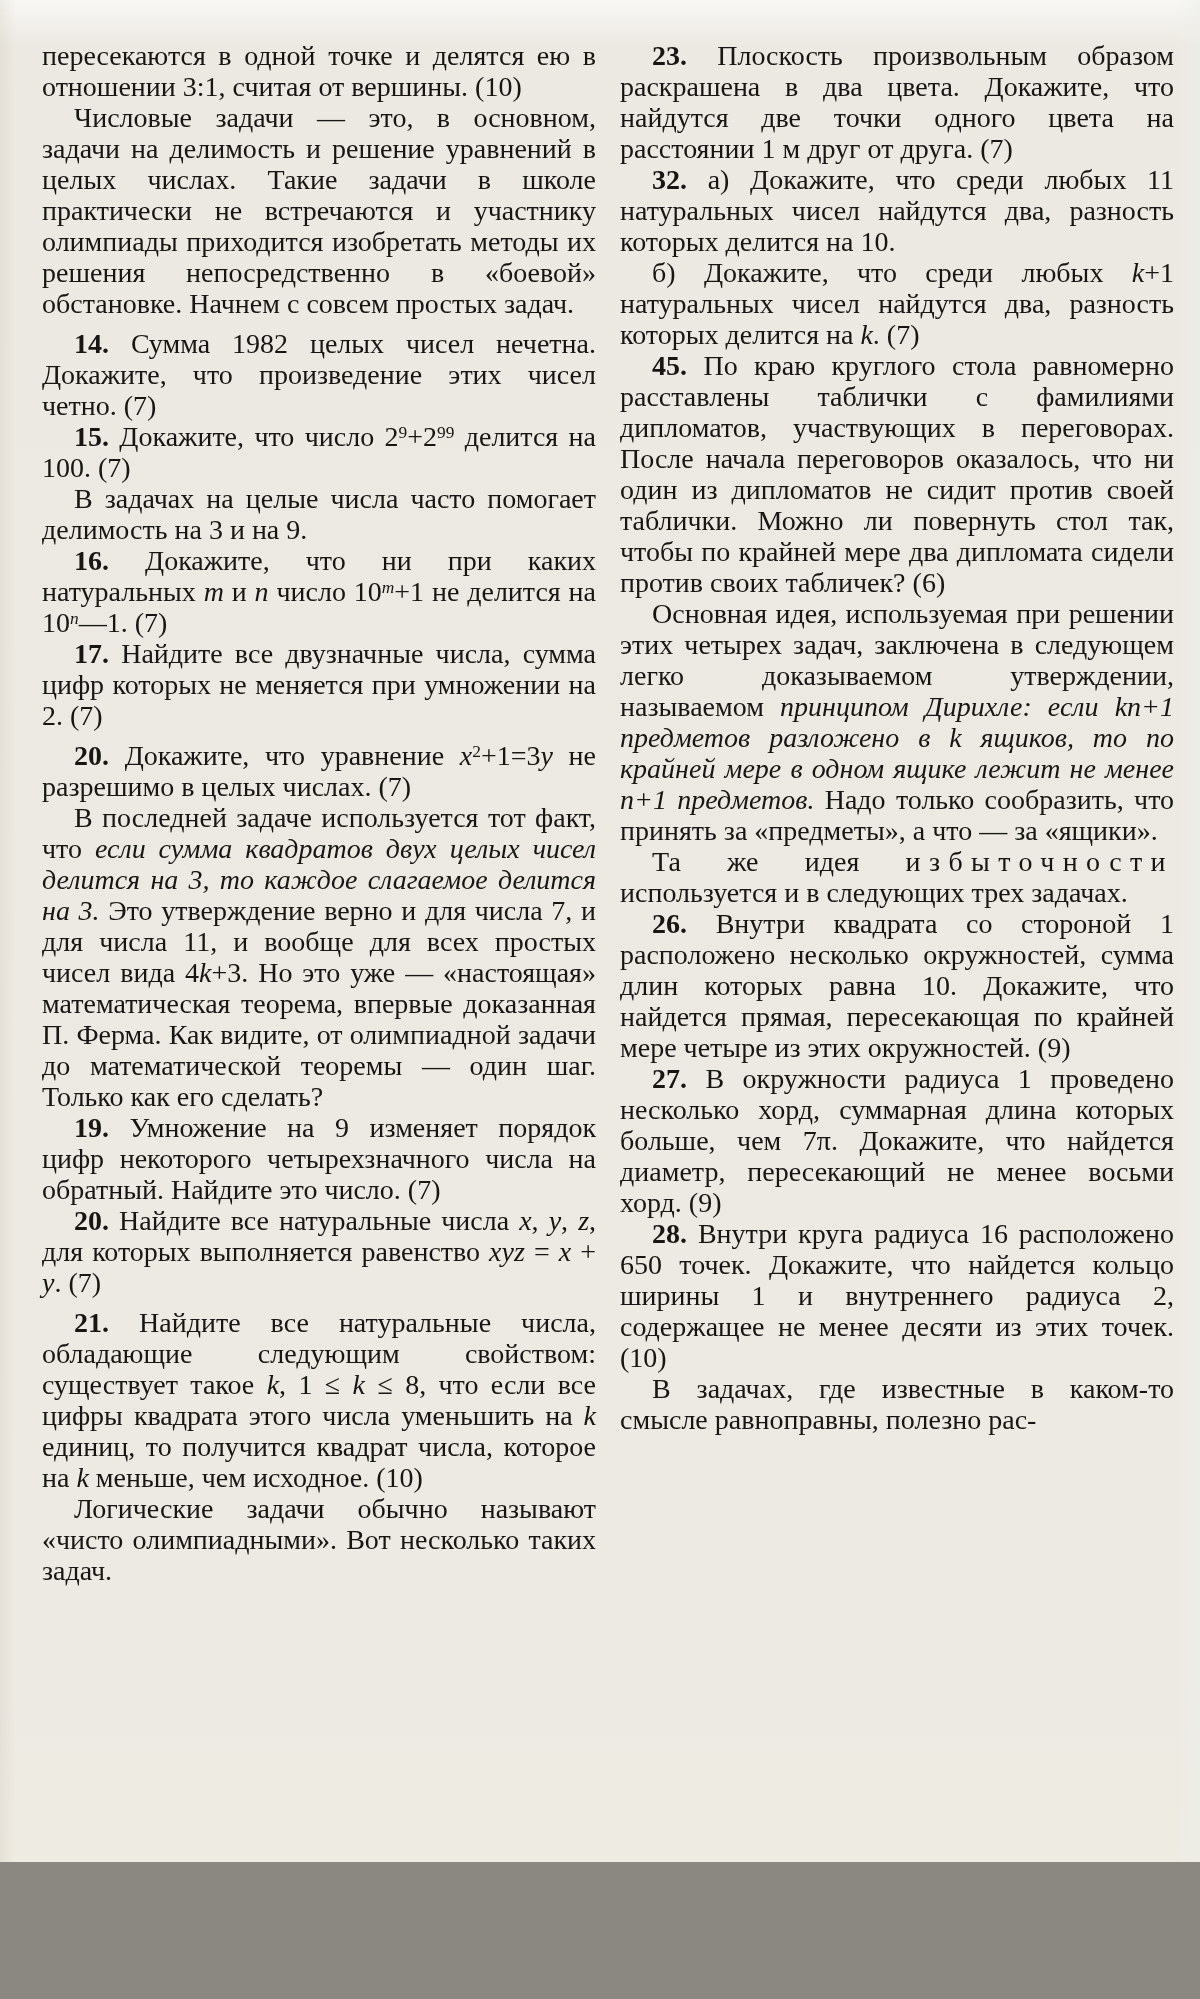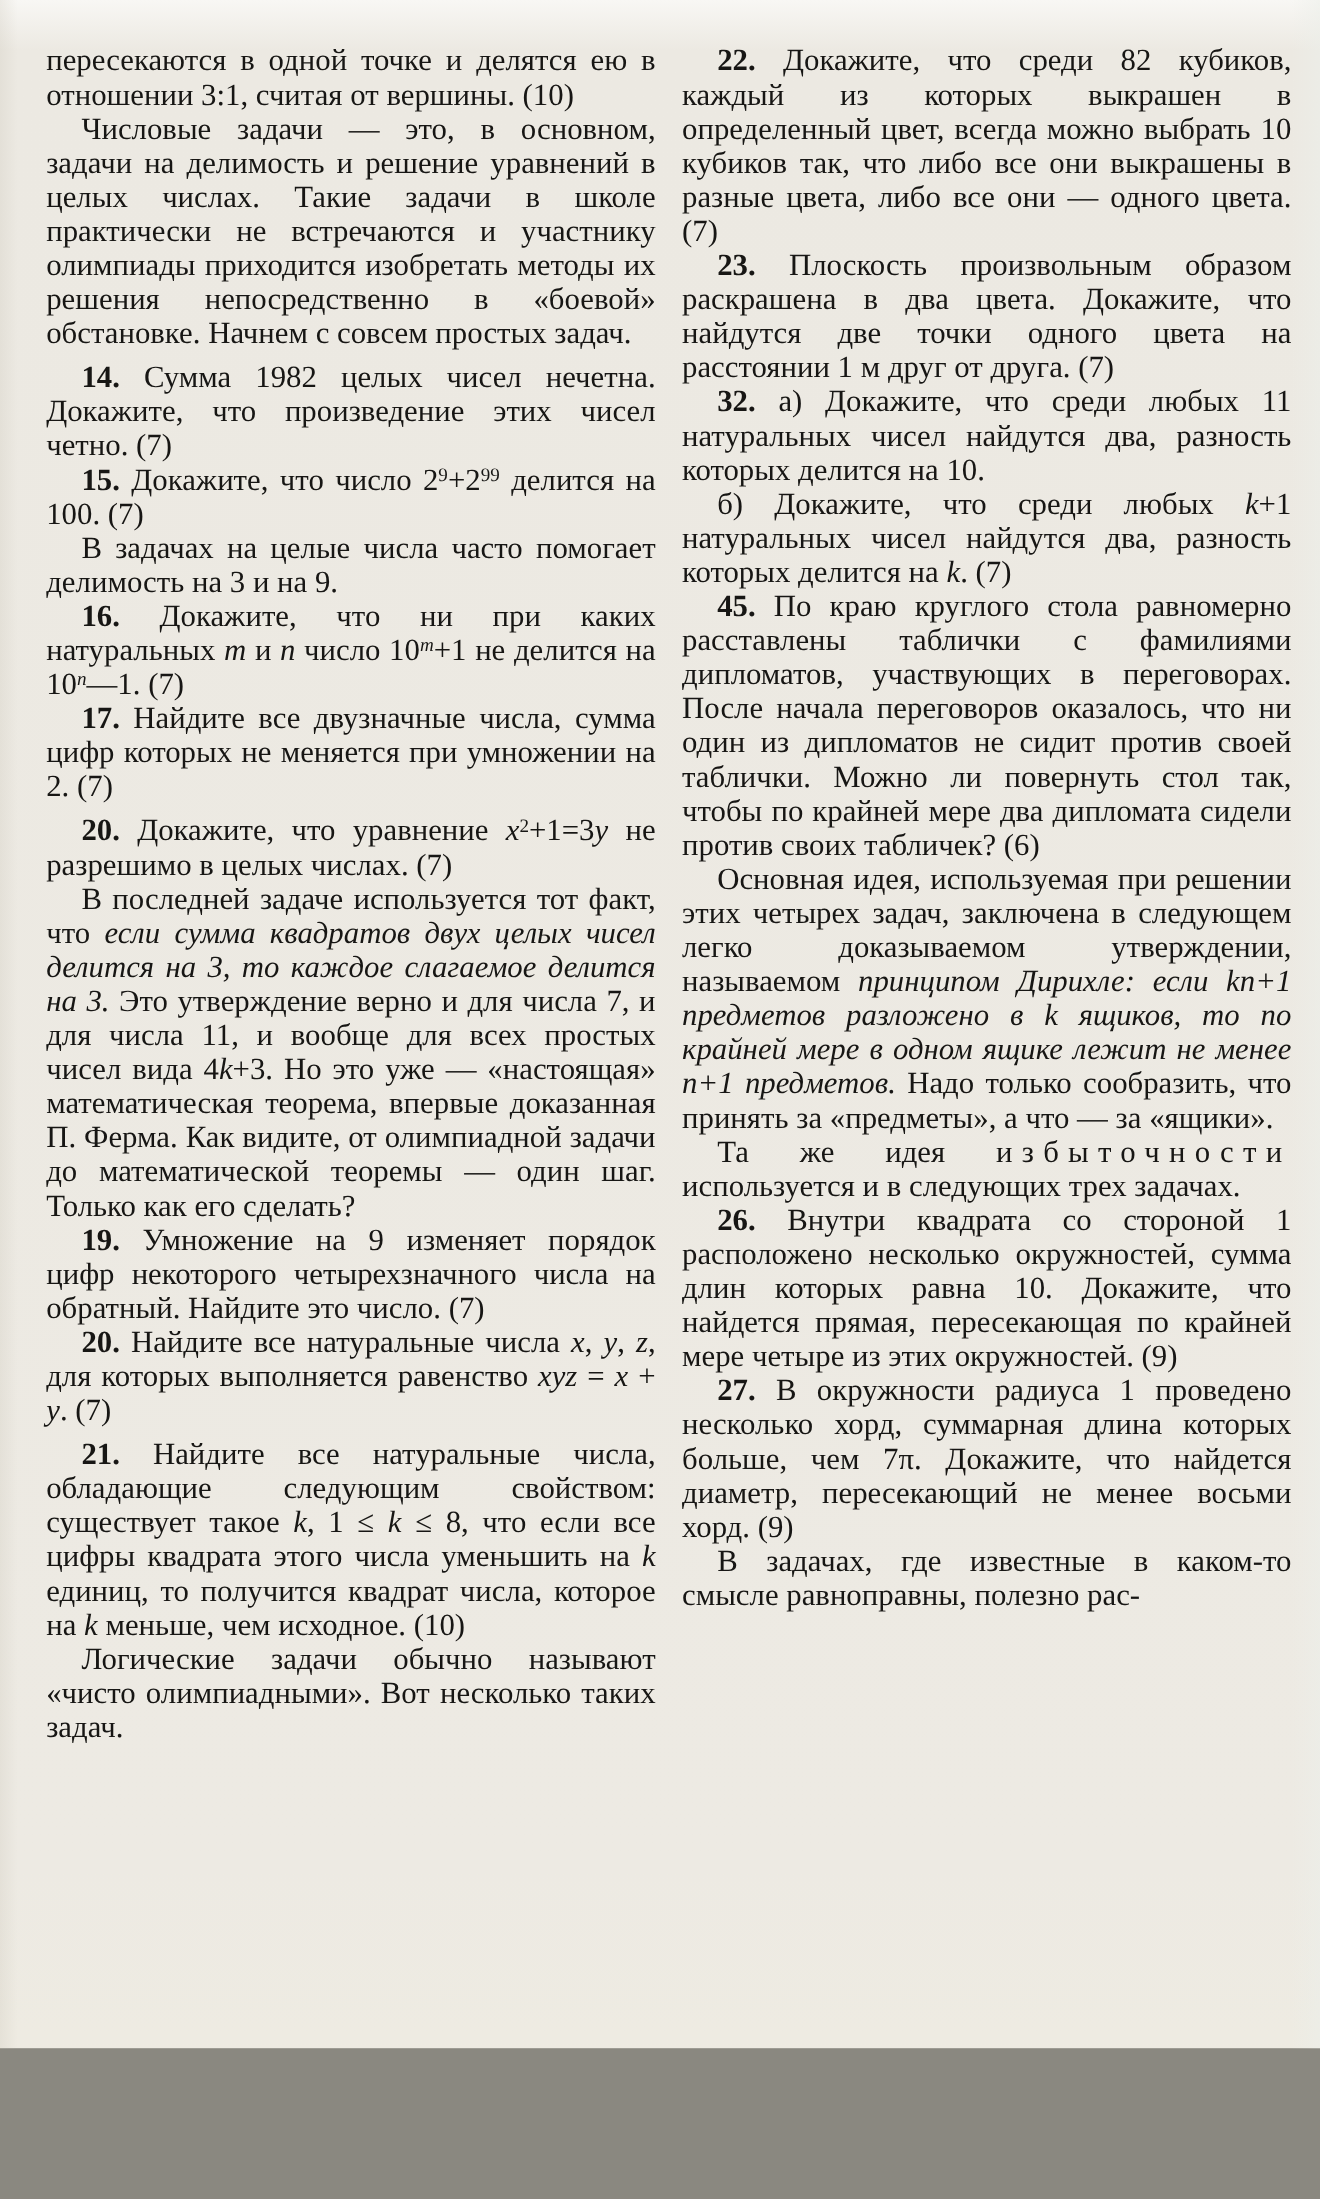--- a/index.html
+++ b/index.html
@@ -41,26 +41,26 @@
         <p class="para indent"><span class="run-b">16.</span><span> Докажите, что ни при каких натуральных </span><span class="run-i">m</span><span> и </span><span class="run-i">n</span><span> число 10</span><span class="run-i run-sup">m</span><span>+1 не делится на 10</span><span class="run-i run-sup">n</span><span>—1. (7)</span></p>
         <p class="para indent"><span class="run-b">17.</span><span> Найдите все двузначные числа, сумма цифр которых не меняется при умножении на 2. (7)</span></p>
         <p class="para indent gap"><span class="run-b">20.</span><span> Докажите, что уравнение </span><span class="run-i">x</span><span class="run-sup">2</span><span>+1=3</span><span class="run-i">y</span><span> не разрешимо в целых числах. (7)</span></p>
         <p class="para indent"><span>В последней задаче используется тот факт, что </span><span class="run-i">если сумма квадратов двух целых чисел делится на 3, то каждое слагаемое делится на 3.</span><span> Это утверждение верно и для числа 7, и для числа 11, и вообще для всех простых чисел вида 4</span><span class="run-i">k</span><span>+3. Но это уже — «настоящая» математическая теорема, впервые доказанная П. Ферма. Как видите, от олимпиадной задачи до математической теоремы — один шаг. Только как его сделать?</span></p>
         <p class="para indent"><span class="run-b">19.</span><span> Умножение на 9 изменяет порядок цифр некоторого четырехзначного числа на обратный. Найдите это число. (7)</span></p>
         <p class="para indent"><span class="run-b">20.</span><span> Найдите все натуральные числа </span><span class="run-i">x</span><span>, </span><span class="run-i">y</span><span>, </span><span class="run-i">z</span><span>, для которых выполняется равенство </span><span class="run-i">xyz</span><span> = </span><span class="run-i">x</span><span> + </span><span class="run-i">y</span><span>. (7)</span></p>
         <p class="para indent gap"><span class="run-b">21.</span><span> Найдите все натуральные числа, обладающие следующим свойством: существует такое </span><span class="run-i">k</span><span>, 1 ≤ </span><span class="run-i">k</span><span> ≤ 8, что если все цифры квадрата этого числа уменьшить на </span><span class="run-i">k</span><span> единиц, то получится квадрат числа, которое на </span><span class="run-i">k</span><span> меньше, чем исходное. (10)</span></p>
         <p class="para indent"><span>Логические задачи обычно называют «чисто олимпиадными». Вот несколько таких задач.</span></p>
       </div>
     <div class="col">
-        <p class="para indent"><span class="run-b">22.</span><span> Докажите, что среди 82 кубиков, каждый из которых выкрашен в определенный цвет, всегда можно выбрать 10 кубиков так, что либо все они выкрашены в разные цвета, либо все они — одного цвета. (7)</span></p>
         <p class="para indent"><span class="run-b">23.</span><span> Плоскость произвольным образом раскрашена в два цвета. Докажите, что найдутся две точки одного цвета на расстоянии 1 м друг от друга. (7)</span></p>
         <p class="para indent"><span class="run-b">32.</span><span> а) Докажите, что среди любых 11 натуральных чисел найдутся два, разность которых делится на 10.</span></p>
         <p class="para indent"><span>б) Докажите, что среди любых </span><span class="run-i">k</span><span>+1 натуральных чисел найдутся два, разность которых делится на </span><span class="run-i">k</span><span>. (7)</span></p>
         <p class="para indent"><span class="run-b">45.</span><span> По краю круглого стола равномерно расставлены таблички с фамилиями дипломатов, участвующих в переговорах. После начала переговоров оказалось, что ни один из дипломатов не сидит против своей таблички. Можно ли повернуть стол так, чтобы по крайней мере два дипломата сидели против своих табличек? (6)</span></p>
         <p class="para indent"><span>Основная идея, используемая при решении этих четырех задач, заключена в следующем легко доказываемом утверждении, называемом </span><span class="run-i">принципом Дирихле: если kn+1 предметов разложено в k ящиков, то по крайней мере в одном ящике лежит не менее n+1 предметов.</span><span> Надо только сообразить, что принять за «предметы», а что — за «ящики».</span></p>
         <p class="para indent"><span>Та же идея </span><span class="run-sp">избыточности</span><span> используется и в следующих трех задачах.</span></p>
         <p class="para indent"><span class="run-b">26.</span><span> Внутри квадрата со стороной 1 расположено несколько окружностей, сумма длин которых равна 10. Докажите, что найдется прямая, пересекающая по крайней мере четыре из этих окружностей. (9)</span></p>
         <p class="para indent"><span class="run-b">27.</span><span> В окружности радиуса 1 проведено несколько хорд, суммарная длина которых больше, чем 7π. Докажите, что найдется диаметр, пересекающий не менее восьми хорд. (9)</span></p>
+        <p class="para indent"><span class="run-b">28.</span><span> Внутри круга радиуса 16 расположено 650 точек. Докажите, что найдется кольцо ширины 1 и внутреннего радиуса 2, содержащее не менее десяти из этих точек. (10)</span></p>
         <p class="para indent"><span>В задачах, где известные в каком-то смысле равноправны, полезно рас-</span></p>
       </div>
   </div>
   <div class="page-number">29</div>
 </div>
 
 </body></html>

